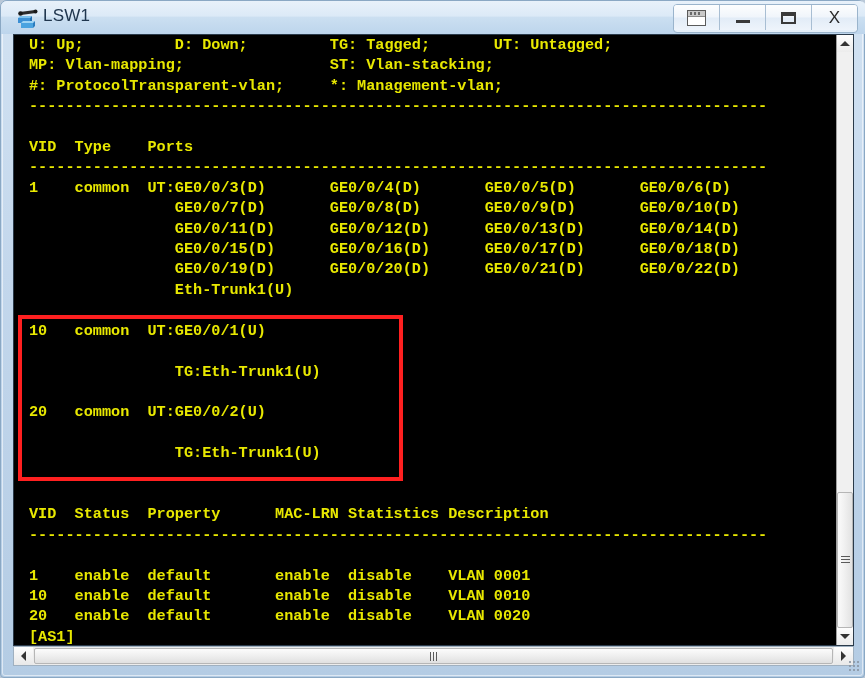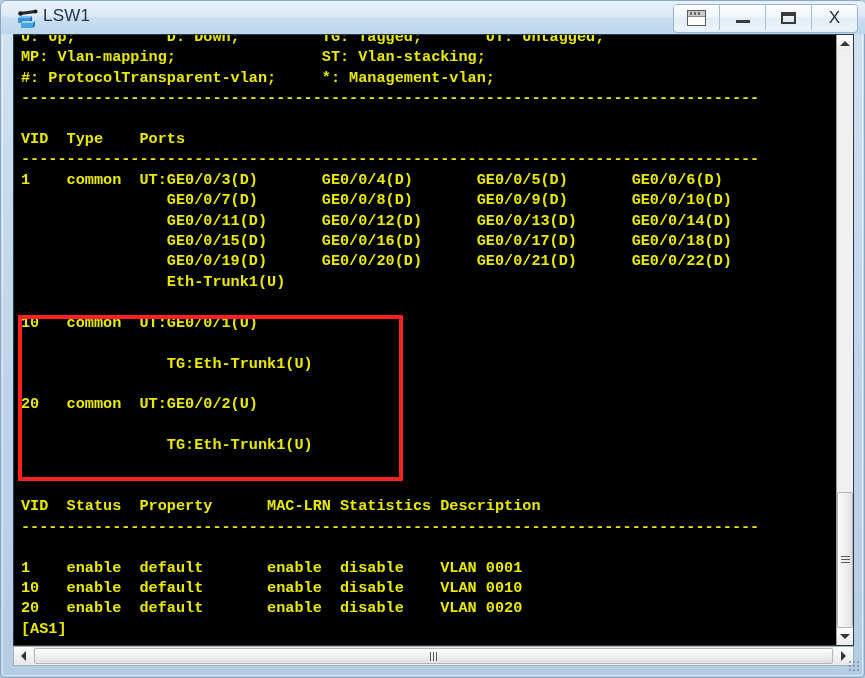--- a/index.html
+++ b/index.html
@@ -126,21 +126,21 @@
   #terminal {
     position: absolute;
     left: 0; top: 0;
     width: 823px; height: 610px;
     background: #000;
     overflow: hidden;
   }
   #term-text {
     position: absolute;
     left: 3px; top: -12px;
-    margin: 4px;
+    margin: 12px;
     color: #e8e800;
     font-family: "Liberation Mono", "DejaVu Sans Mono", monospace;
     font-size: 15.2px;
     line-height: 20.4px;
     font-weight: bold;
     white-space: pre;
     letter-spacing: 0px;
   }
 
   

